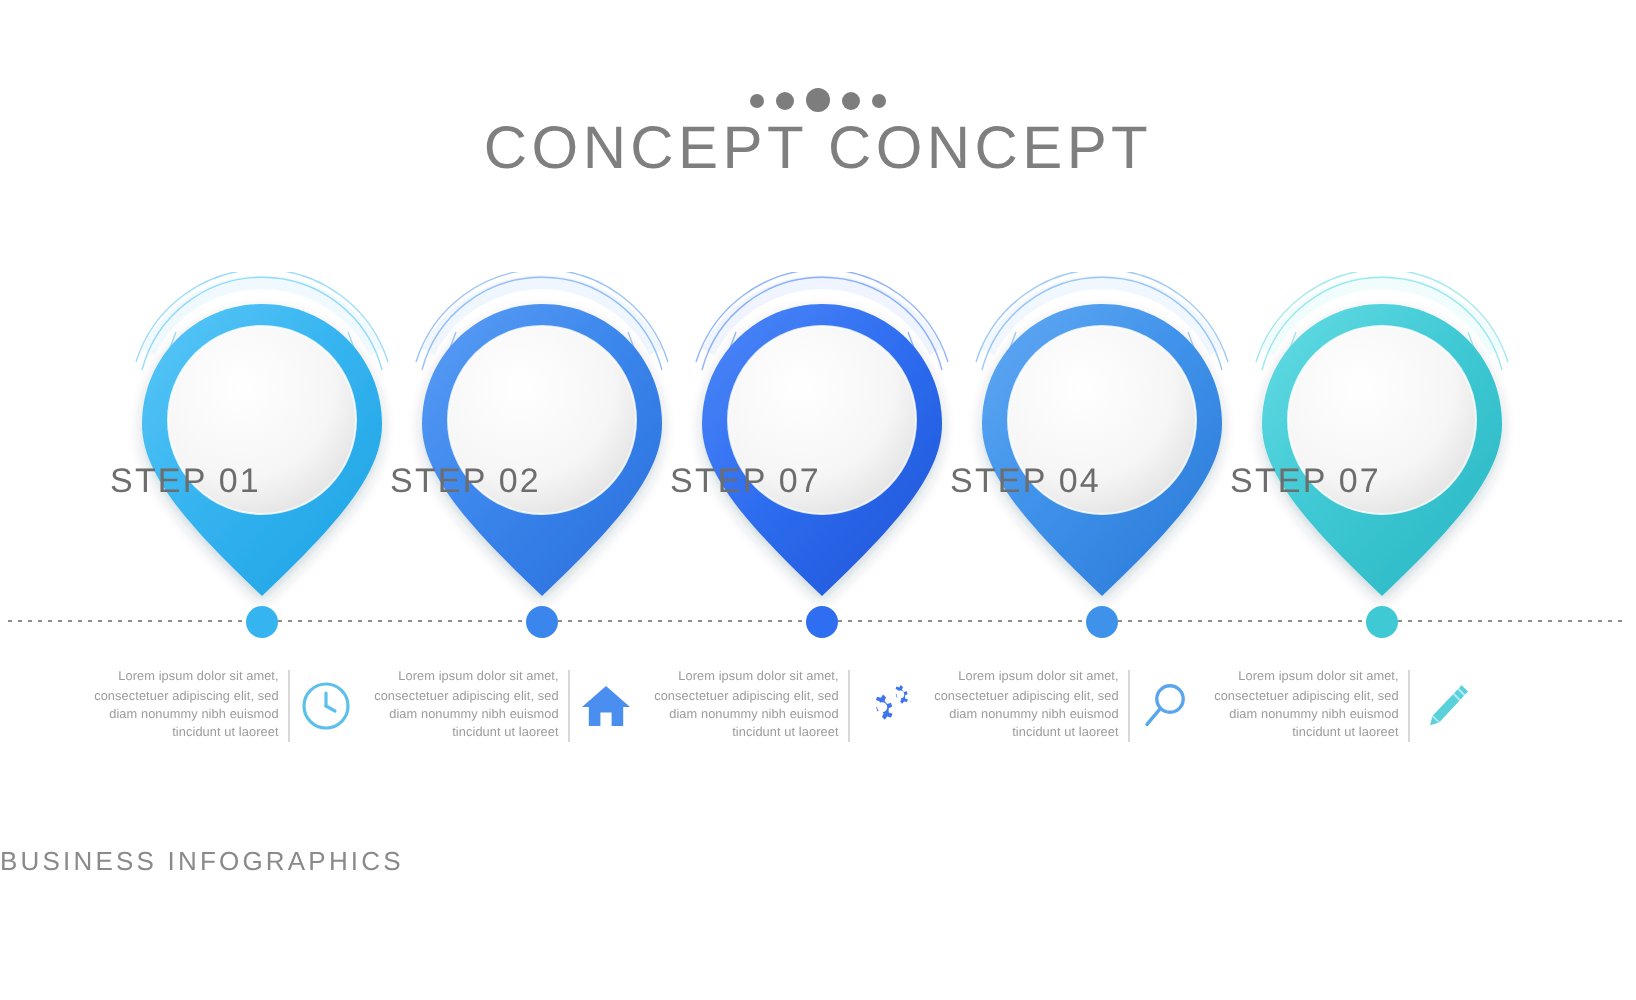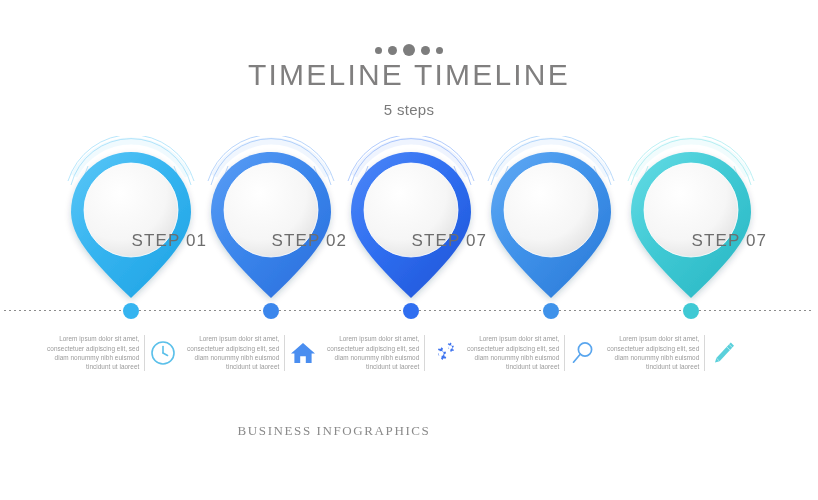--- a/index.html
+++ b/index.html
@@ -27,32 +27,32 @@
     text-align:center;
     font-size:30px;letter-spacing:2.2px;
     color:#807f7f;font-weight:400;
   }
   .subtitle{
     position:absolute;top:101px;left:0;width:818px;
     text-align:center;font-size:15px;color:#7b7b7b;letter-spacing:.3px;
   }
   .footer{
     position:absolute;top:423px;left:0;width:668px;
-    text-align:center;font-size:13px;letter-spacing:1.6px;color:#8a8a8a;font-family:Liberation Serif, serif;
+    font-size:13px;letter-spacing:1.6px;color:#8a8a8a;
   }
 
   
   .pin{
     position:absolute;width:152px;height:172px;top:136px;
   }
   .pin .svgwrap{position:absolute;inset:0;}
   .pin svg{display:block;}
   .pin .label{
     position:absolute;left:0;width:152px;top:95px;
-    text-align:right;
+    text-align:left;
     font-size:17px;letter-spacing:1.1px;
     color:#6d6d6d;font-weight:400;
     pointer-events:none;
   }
 
   
   .axis{
     position:absolute;left:4px;top:310px;width:810px;height:2px;
     background-image:linear-gradient(to right,#8c8c8c 0 2.2px,transparent 2.2px 5px);
     background-size:5px 1.4px;background-repeat:repeat-x;
@@ -80,22 +80,21 @@
 <div id="stage">
 
   <div class="dots-row">
     <span class="hdot s1"></span>
     <span class="hdot s2"></span>
     <span class="hdot s3"></span>
     <span class="hdot s2"></span>
     <span class="hdot s1"></span>
   </div>
 
-  <div class="title">TIMELINE TIMELINE</div>
-  <div class="subtitle">5 steps</div>
+  <div class="title">CONCEPT CONCEPT</div>
 
   <div class="axis"></div>
 
   <div id="pins">
       <div class="pin" style="left: 55px;">
         <div class="svgwrap">
           <svg width="152" height="172" viewBox="0 0 152 172">
     <defs>
       <linearGradient id="g0" x1="0" y1="0" x2="0.9" y2="1">
         <stop offset="0%" stop-color="#5cc7f7"></stop>
@@ -280,20 +279,21 @@
                C 42.7 16 16 42.7 16 76
                C 16 100 36 124 76 162
                C 116 124 136 100 136 76
                C 136 42.7 109.3 16 76 16 Z" fill="url(#g3)"></path>
     </g>
 
     <circle cx="76" cy="74" r="47" fill="url(#r3)"></circle>
     <circle cx="76" cy="74" r="47" fill="none" stroke="#ffffff" stroke-width="1" opacity=".8"></circle>
   </svg>
         </div>
+        <div class="label">STEP 04</div>
       </div>
       <div class="pin" style="left: 615px;">
         <div class="svgwrap">
           <svg width="152" height="172" viewBox="0 0 152 172">
     <defs>
       <linearGradient id="g4" x1="0" y1="0" x2="0.9" y2="1">
         <stop offset="0%" stop-color="#66dce5"></stop>
         <stop offset="48%" stop-color="#3fc9d4"></stop>
         <stop offset="100%" stop-color="#29b7c4"></stop>
       </linearGradient>

